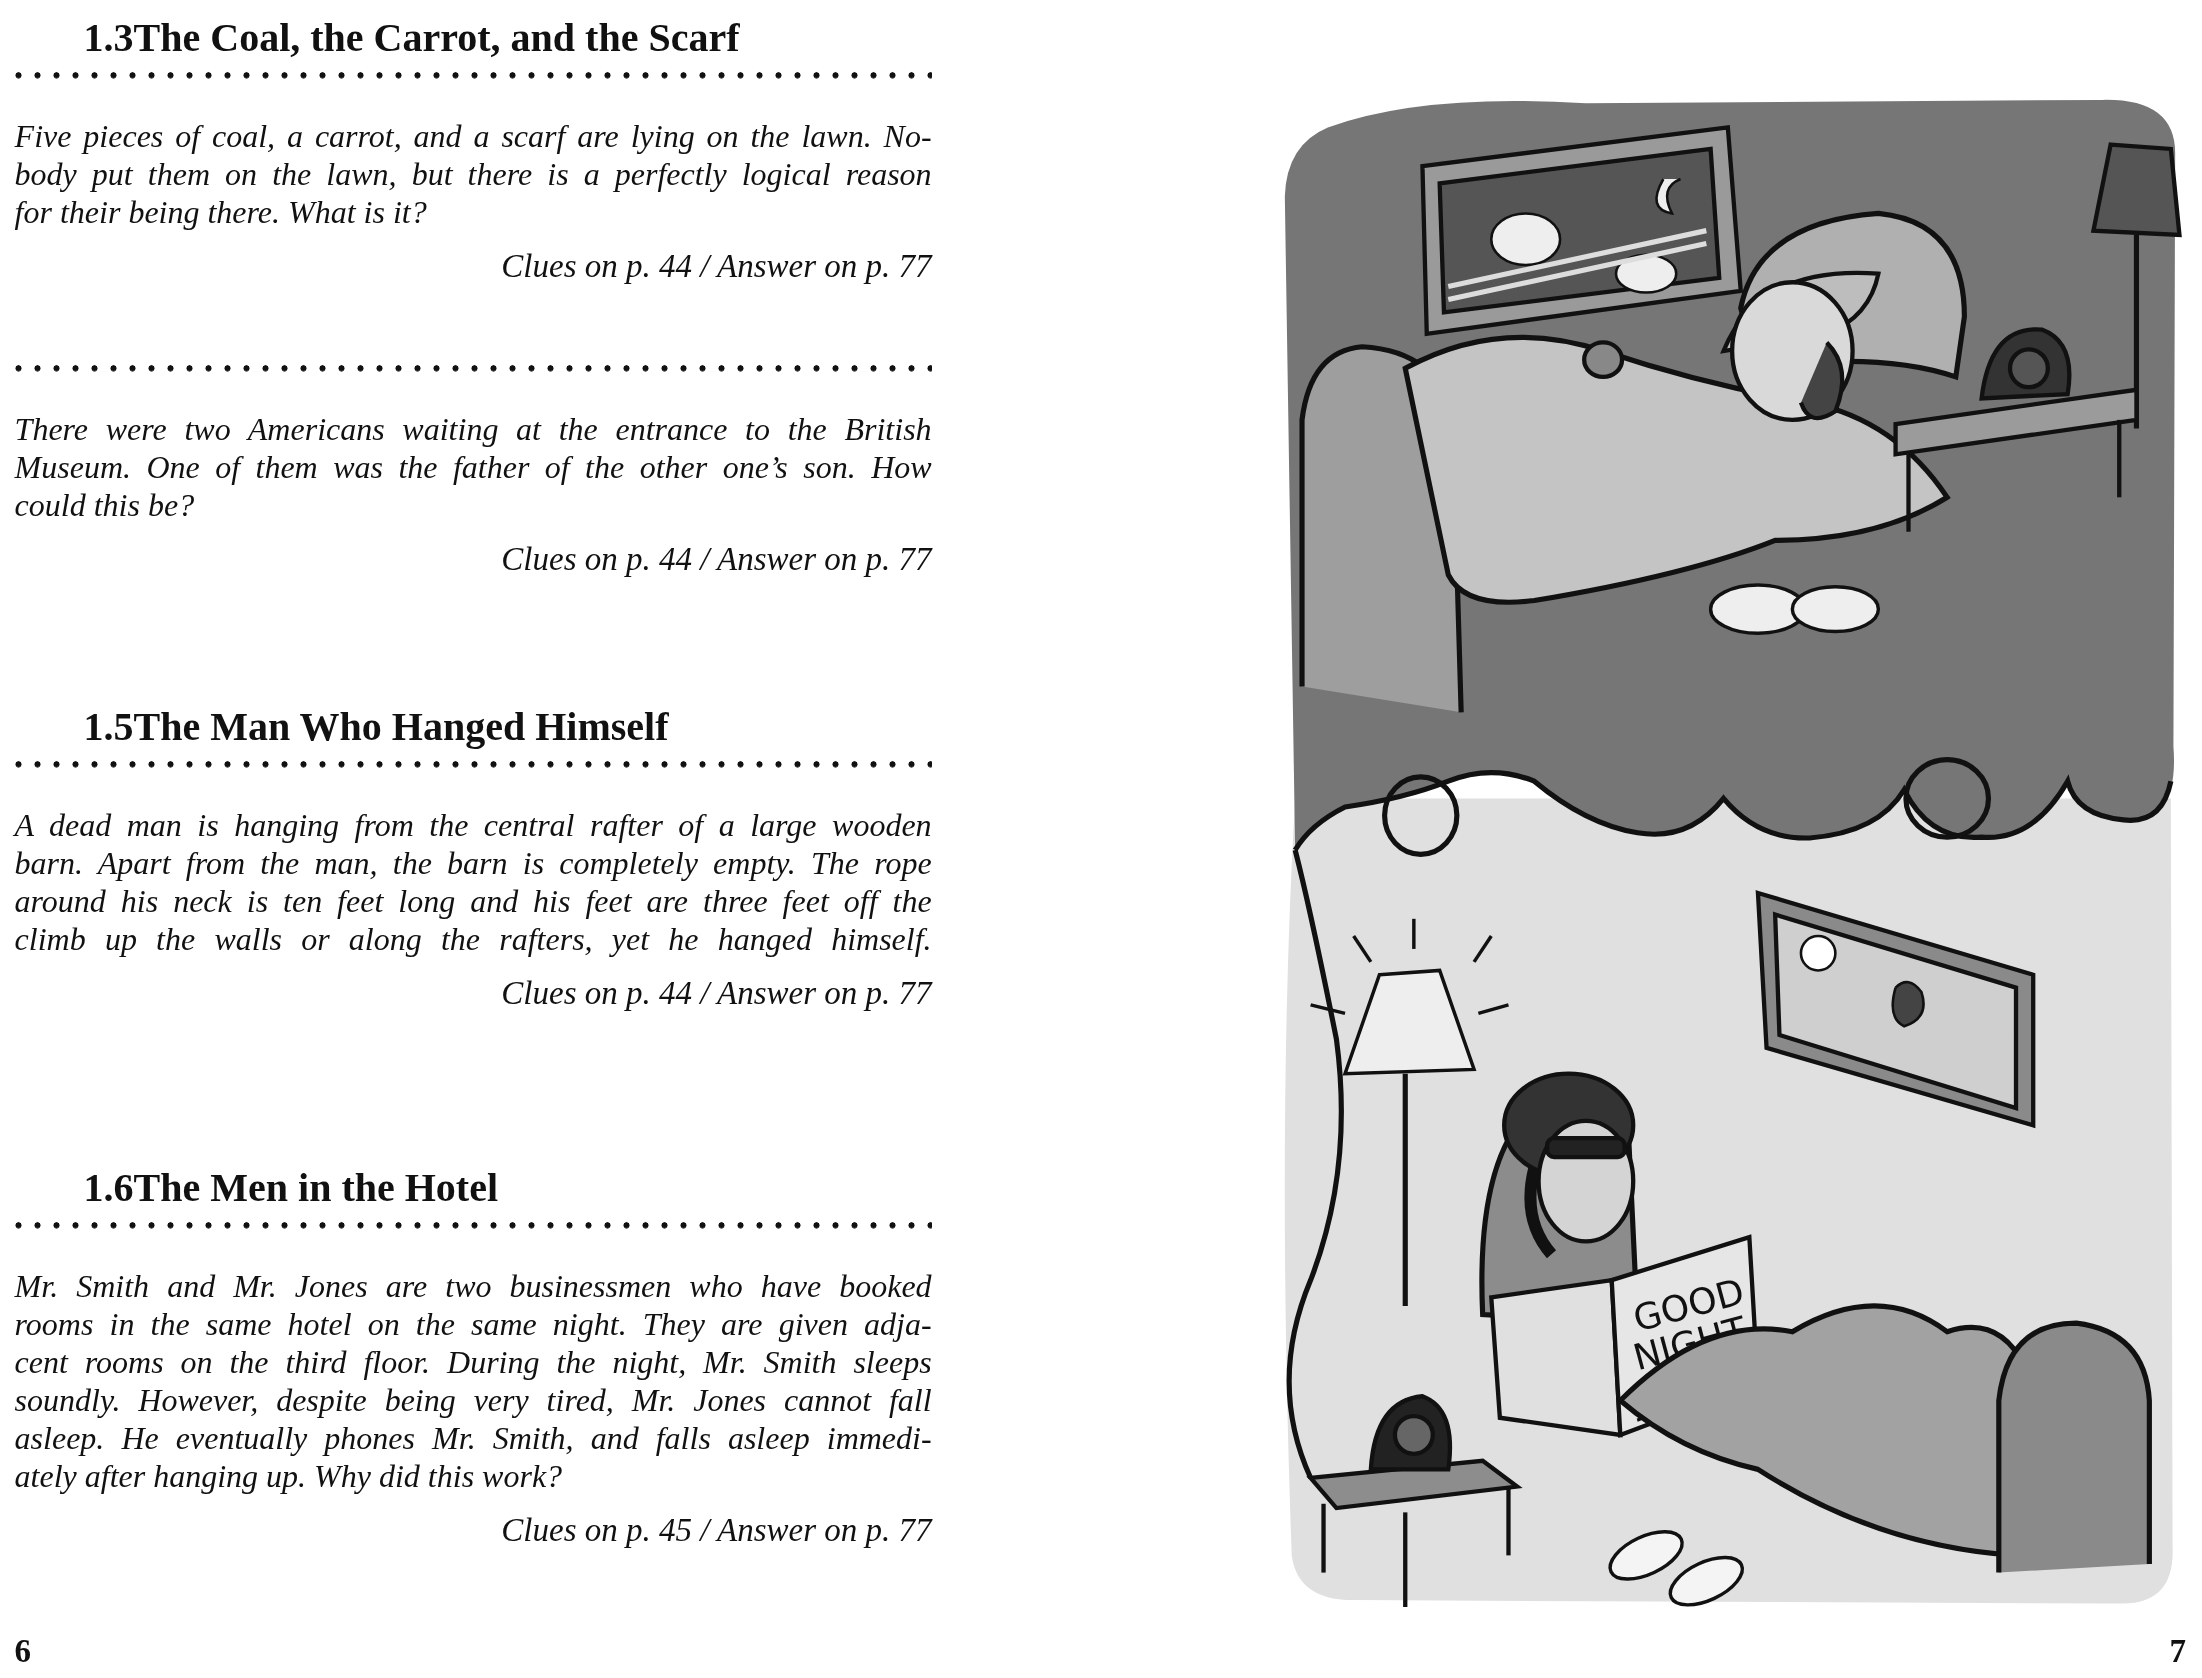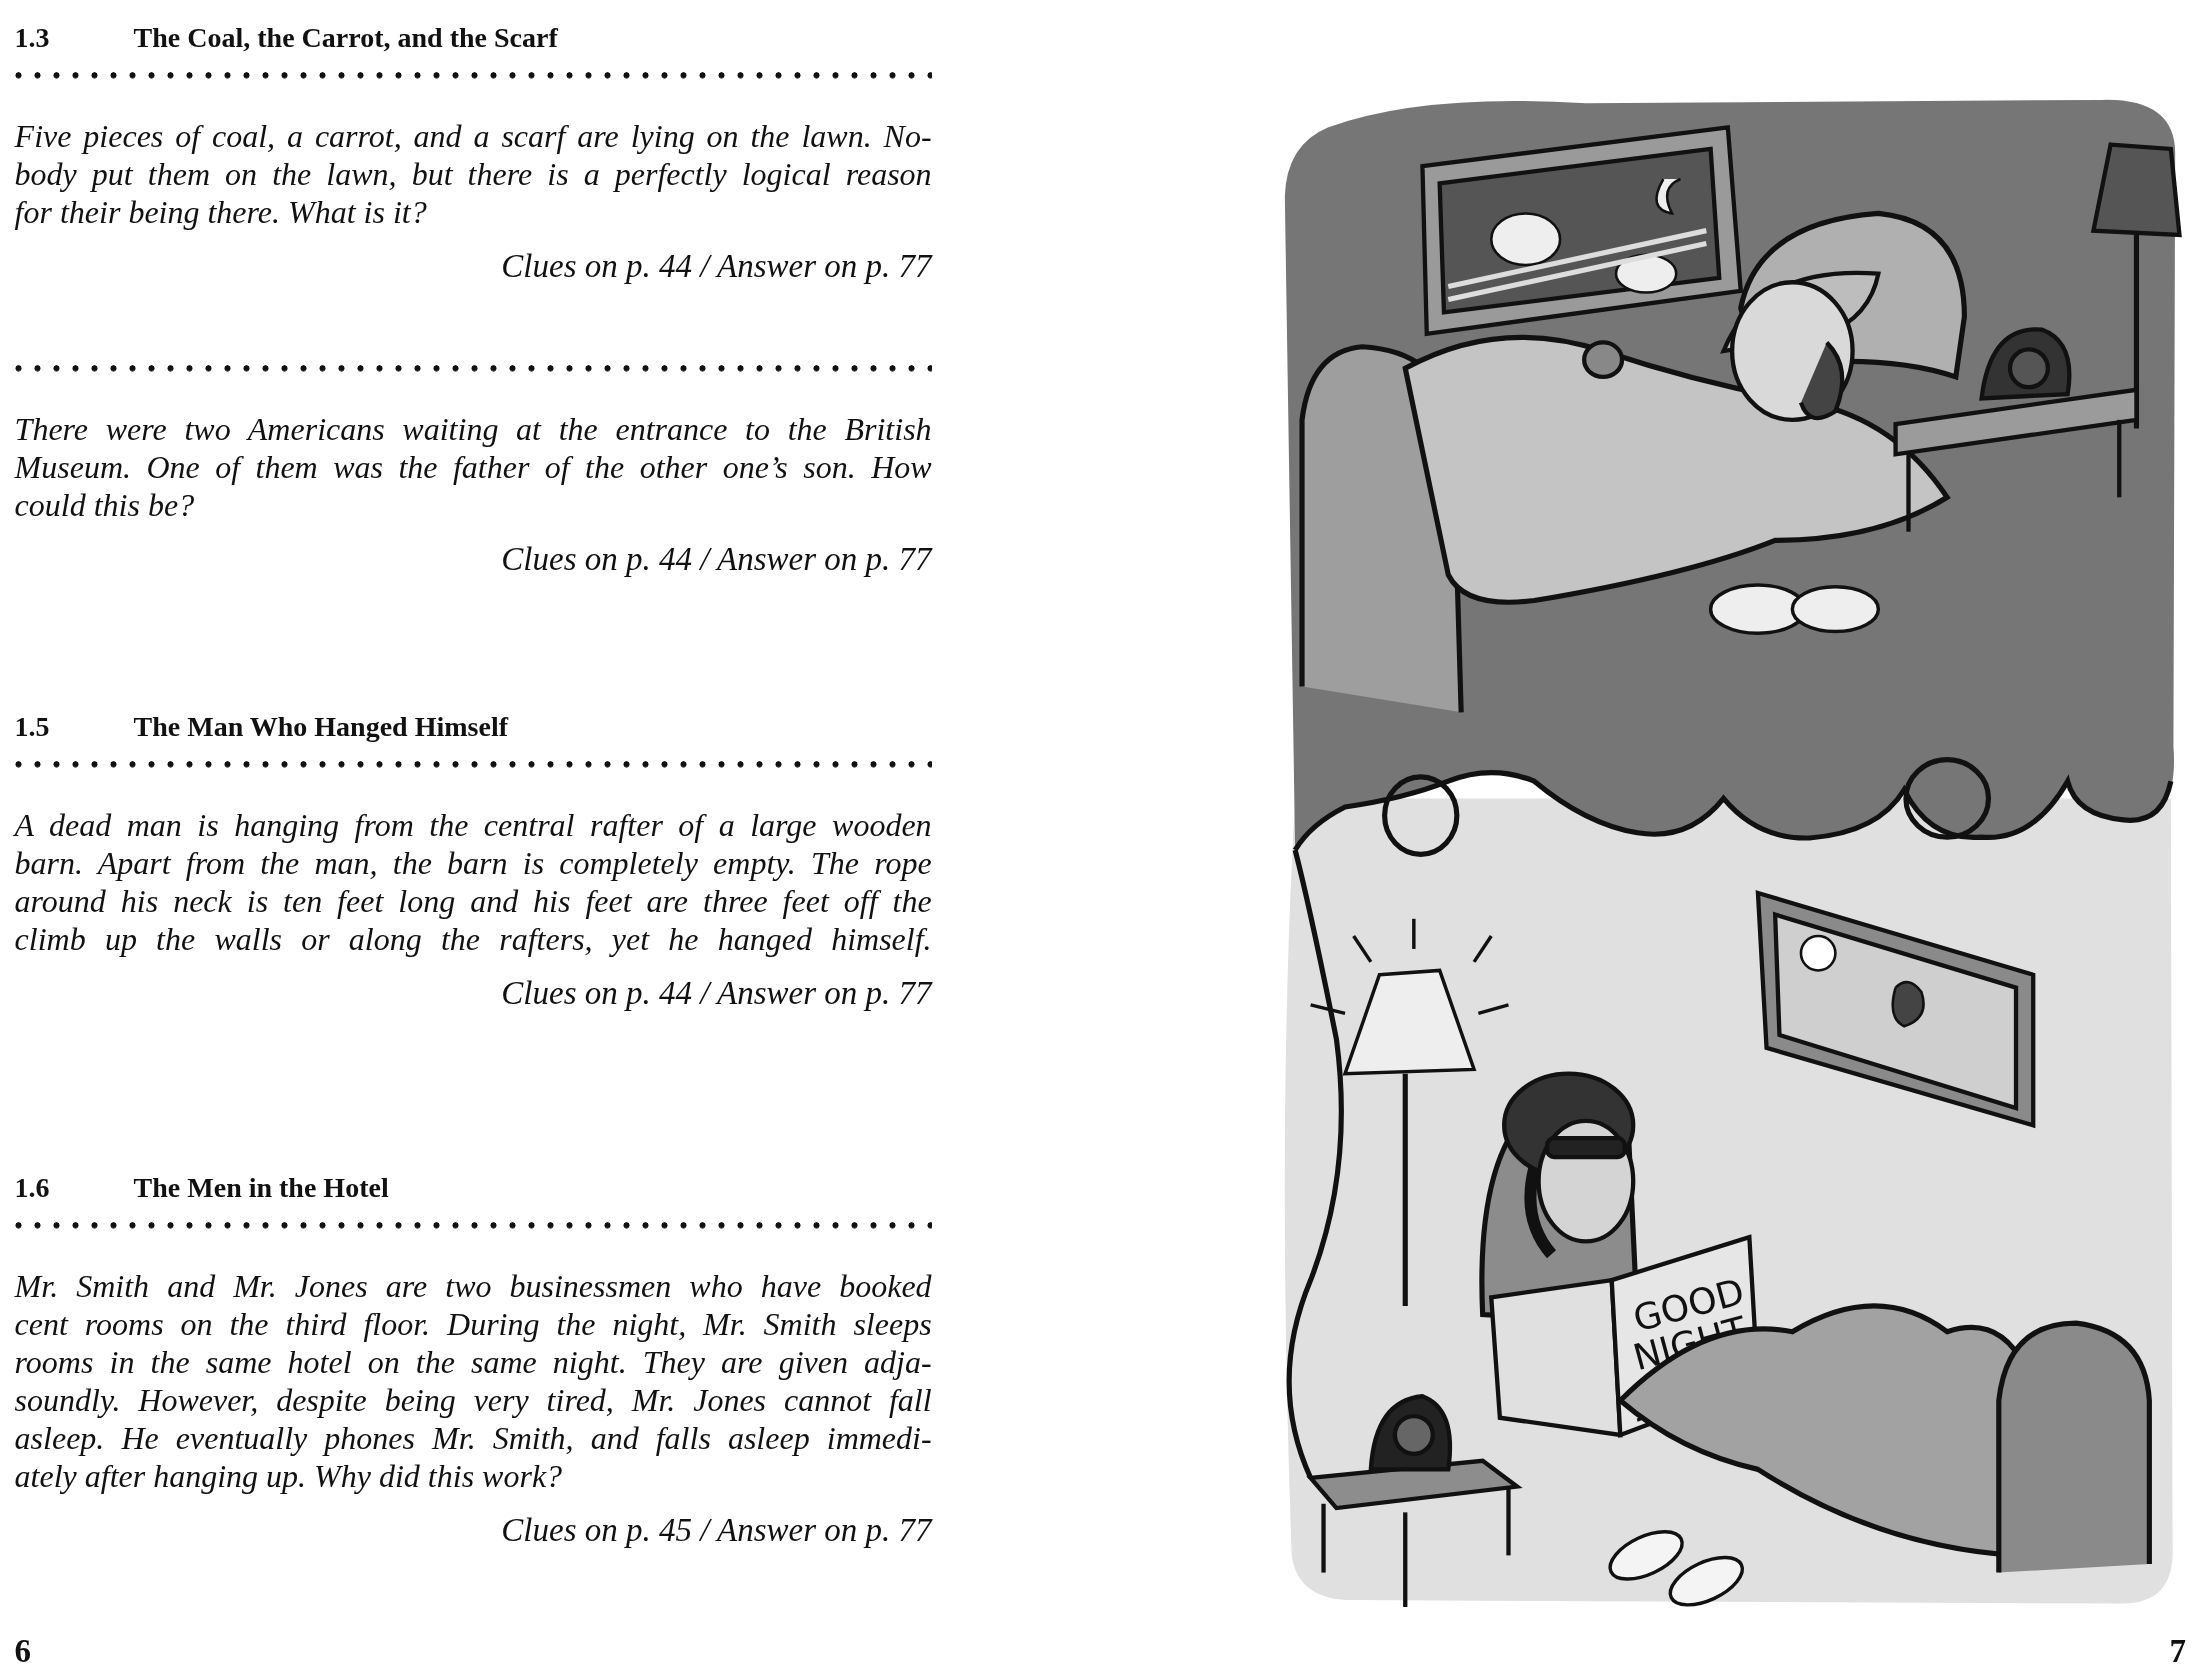--- a/index.html
+++ b/index.html
@@ -1,21 +1,21 @@
 <!DOCTYPE html>
 <html style="font-size:13.8px"><head>
 <meta charset="utf-8">
 <style>
   html, body { margin:0; padding:0; background:#ffffff; }
   body { width:2203px; height:1679px; position:relative; overflow:hidden;
          font-family:"Liberation Serif","DejaVu Serif",serif; color:#111; }
   .left { position:absolute; left:14.6px; top:0; width:917px; }
   .section { position:absolute; left:0; width:917px; }
-  .heading { display:flex; align-items:baseline; font-weight:bold; font-size:28px;
-             height:52px; line-height:52px; white-space:nowrap; }
+  .heading { display:flex; align-items:baseline; font-weight:bold; font-size:40px;
+             height:52px; line-height:52px; white-space:nowrap;text-align:right; }
   .heading .num { width:119px; }
   .dots { margin-top:6.9px; height:8.6px;
           background-image:radial-gradient(circle, #111 2.8px, transparent 3.3px);
           background-size:19px 8.6px; background-repeat:repeat-x; background-position:-6px 0; }
   .body { margin-top:38px; font-size:32px; line-height:38px; text-align:justify;
           hyphens:manual; }
   .body span { display:block; text-align:justify; text-align-last:justify; white-space:nowrap;font-style:italic; }
   .body span.last { text-align-last:left; }
   .ref { margin-top:16px; text-align:right; font-style:italic; font-size:33px; line-height:38px; }
   .pagenum { position:absolute; font-weight:bold; font-size:33px; top:1633px; }
@@ -65,22 +65,22 @@
   </div>
 
   <div class="section" style="top:1162px">
     <div class="heading">
       <span class="num">1.6</span>
       <span>The Men in the Hotel</span>
     </div>
     <div class="dots"></div>
     <div class="body">
       <span>Mr. Smith and Mr. Jones are two businessmen who have booked</span>
+      <span>rooms in the same hotel on the same night. They are given adja-</span>
       <span>cent rooms on the third floor. During the night, Mr. Smith sleeps</span>
-      <span>rooms in the same hotel on the same night. They are given adja-</span>
       <span>soundly. However, despite being very tired, Mr. Jones cannot fall</span>
       <span>asleep. He eventually phones Mr. Smith, and falls asleep immedi-</span>
       <span class="last">ately after hanging up. Why did this work?</span>
     </div>
     <div class="ref">Clues on p. 45 / Answer on p. 77</div>
   </div>
 </div>
 
 <div class="pagenum" style="left:14.6px">6</div>
 <div class="pagenum" style="right:17px">7</div>

